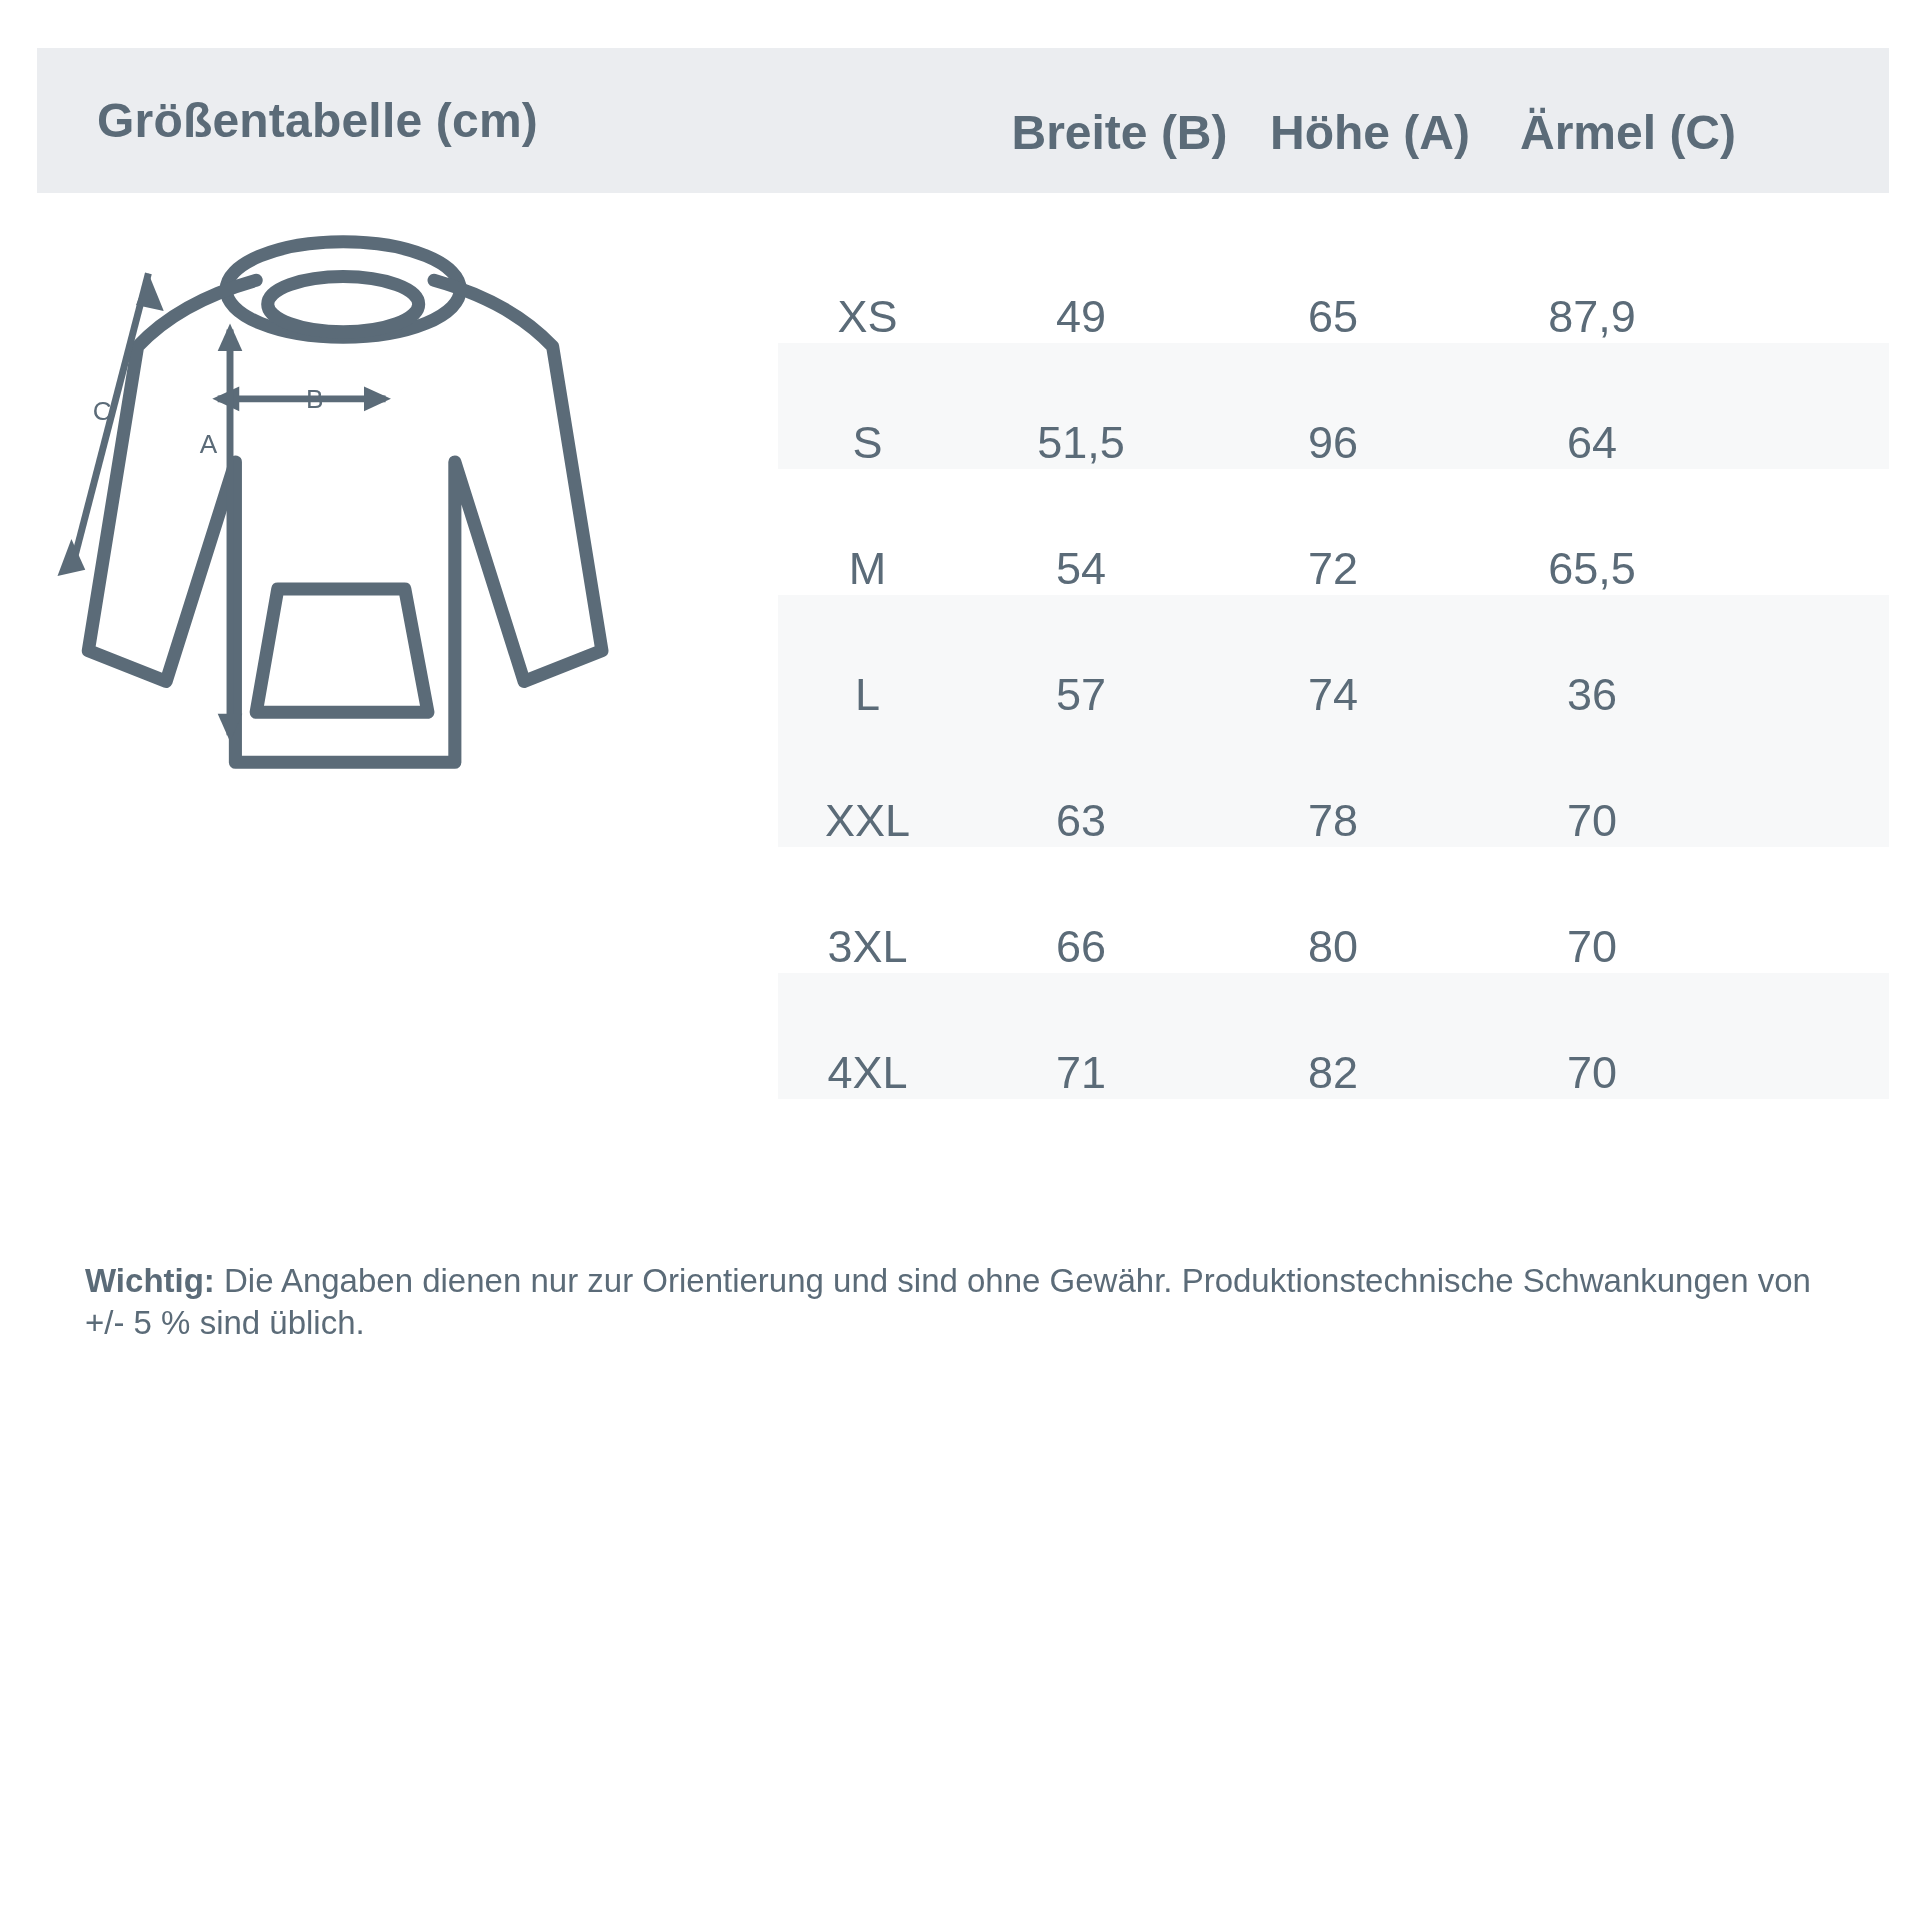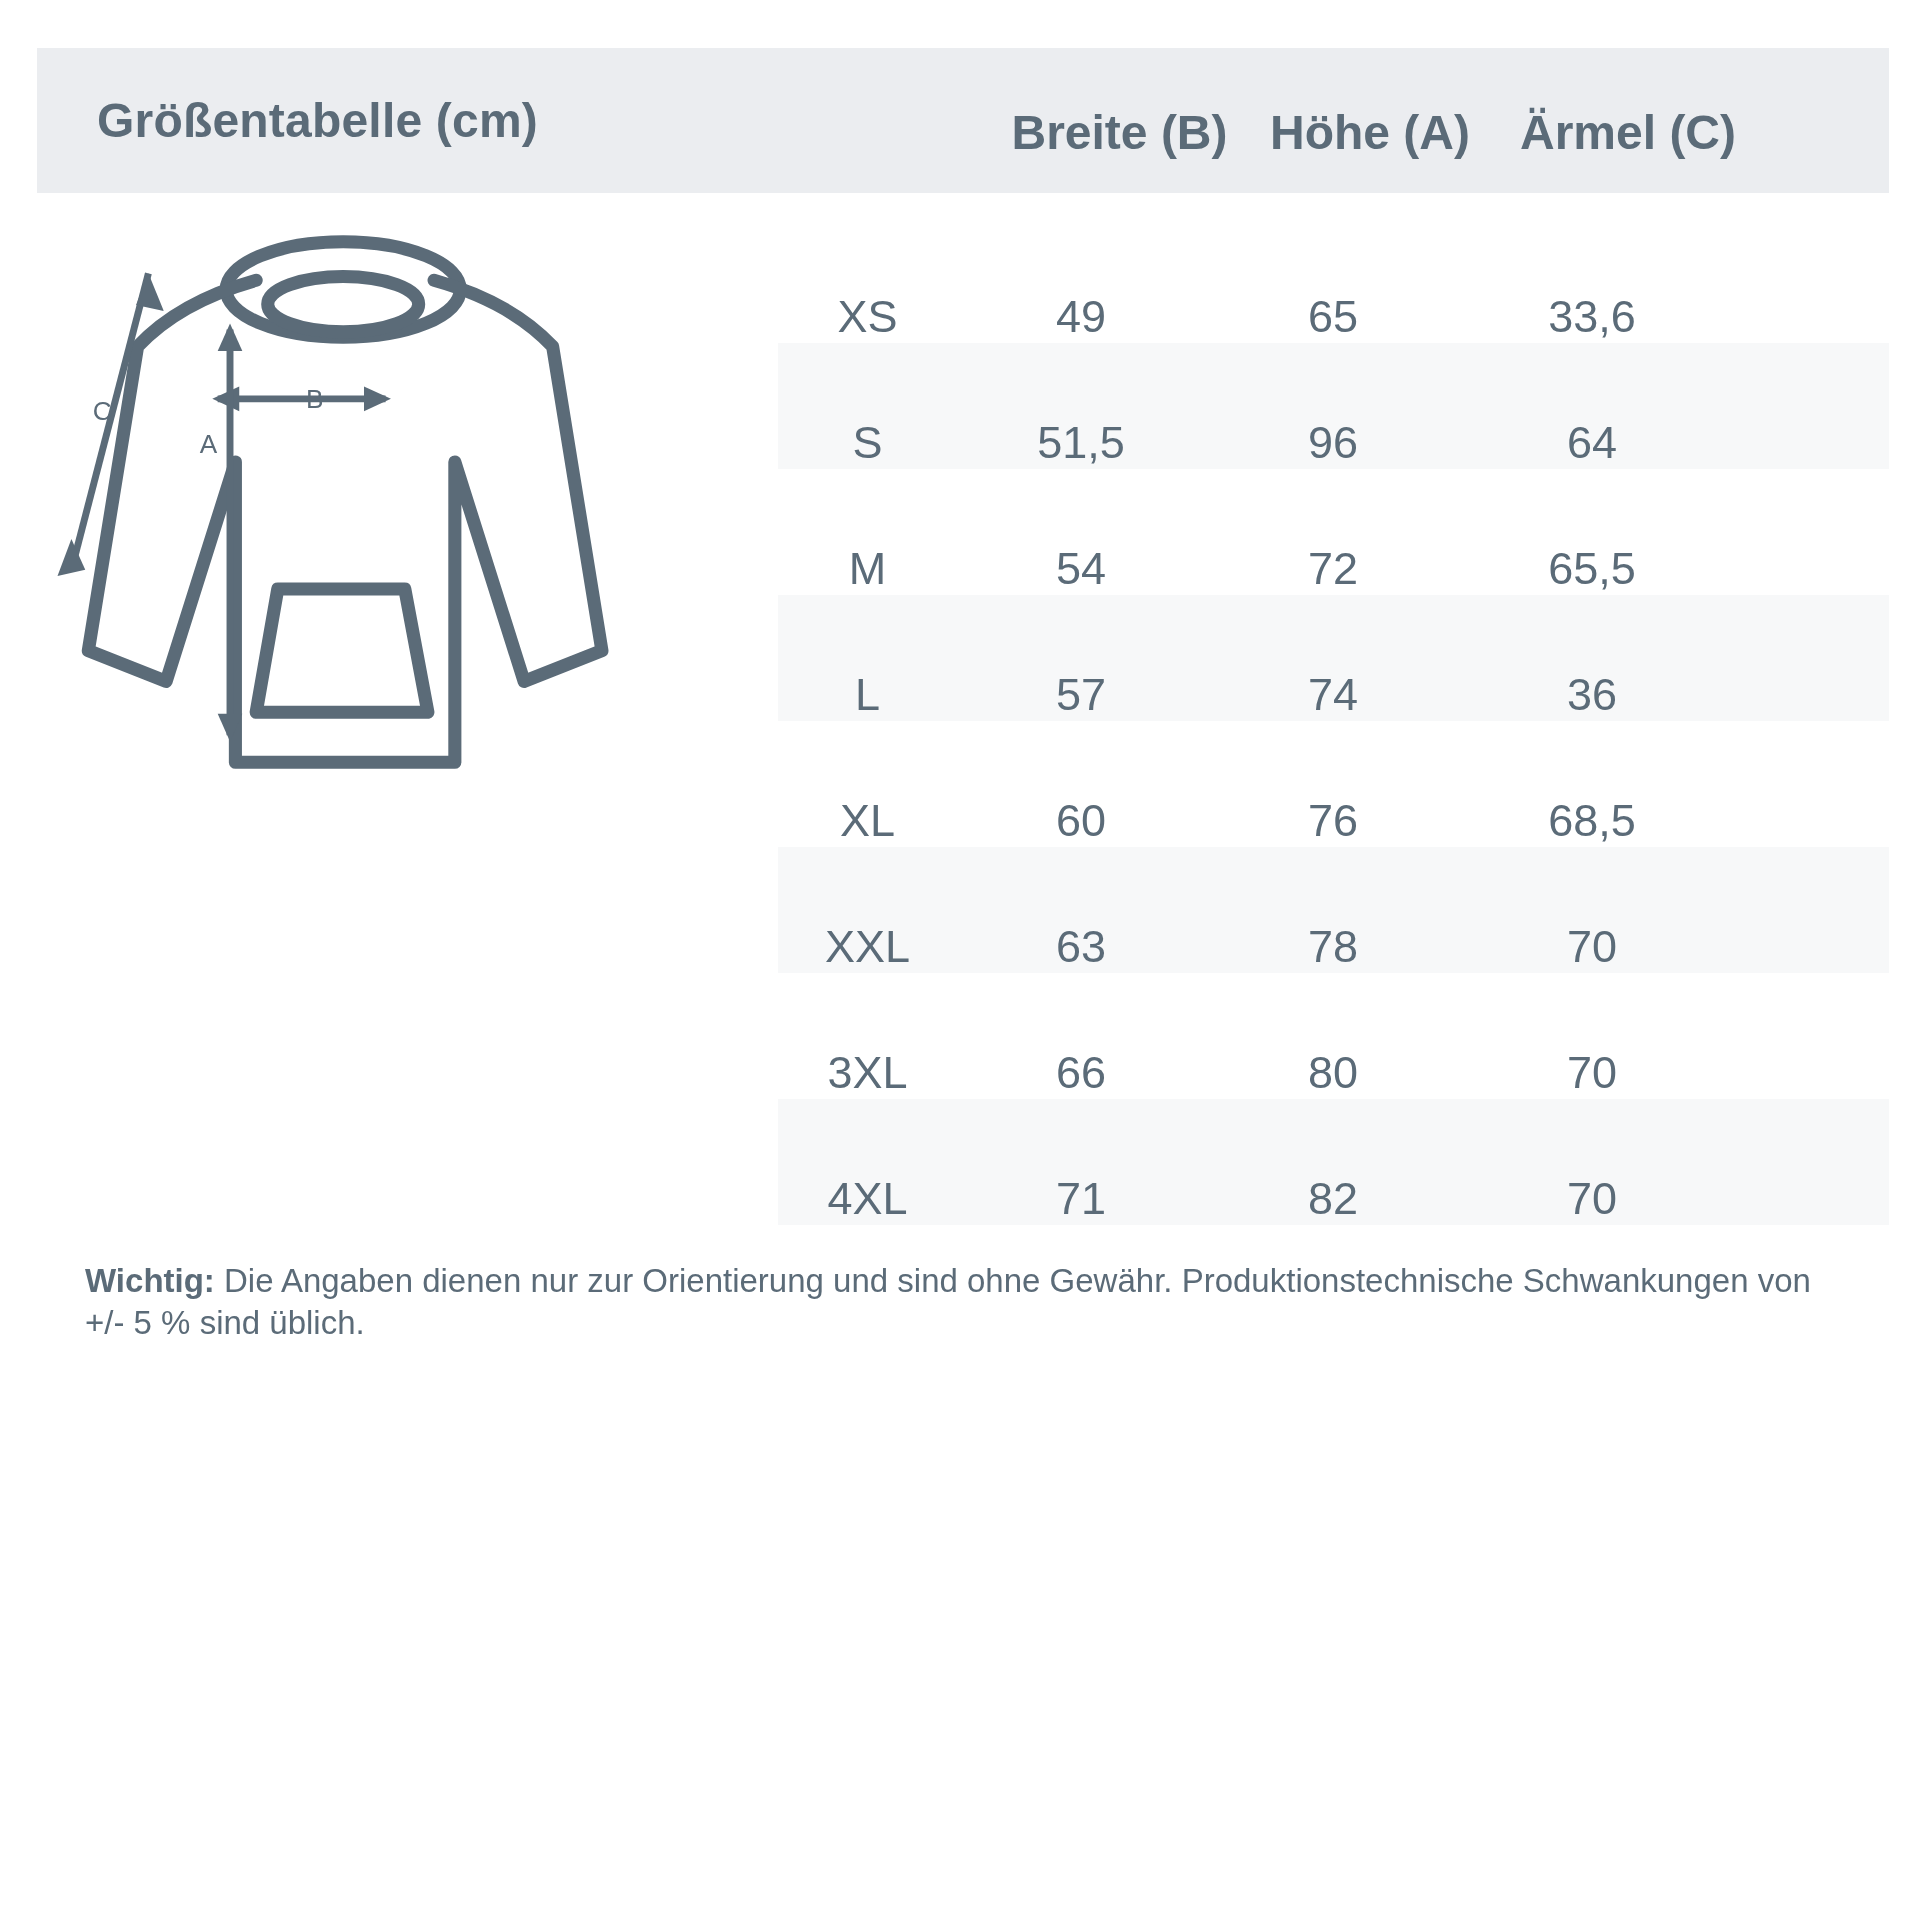--- a/index.html
+++ b/index.html
@@ -175,21 +175,21 @@
       </g>
     </svg>
   </div>
 
   <div class="table">
 
     <div class="row">
       <div class="cell c-size">XS</div>
       <div class="cell c-b">49</div>
       <div class="cell c-a">65</div>
-      <div class="cell c-c">33,6</div>
+      <div class="cell c-c">87,9</div>
     </div>
 
     <div class="row alt">
       <div class="cell c-size">S</div>
       <div class="cell c-b">51,5</div>
       <div class="cell c-a">96</div>
       <div class="cell c-c">64</div>
     </div>
 
     <div class="row">
@@ -199,26 +199,20 @@
       <div class="cell c-c">65,5</div>
     </div>
 
     <div class="row alt">
       <div class="cell c-size">L</div>
       <div class="cell c-b">57</div>
       <div class="cell c-a">74</div>
       <div class="cell c-c">36</div>
     </div>
 
-    <div class="row">
-      <div class="cell c-size">XL</div>
-      <div class="cell c-b">60</div>
-      <div class="cell c-a">76</div>
-      <div class="cell c-c">68,5</div>
-    </div>
 
     <div class="row alt">
       <div class="cell c-size">XXL</div>
       <div class="cell c-b">63</div>
       <div class="cell c-a">78</div>
       <div class="cell c-c">70</div>
     </div>
 
     <div class="row">
       <div class="cell c-size">3XL</div>

